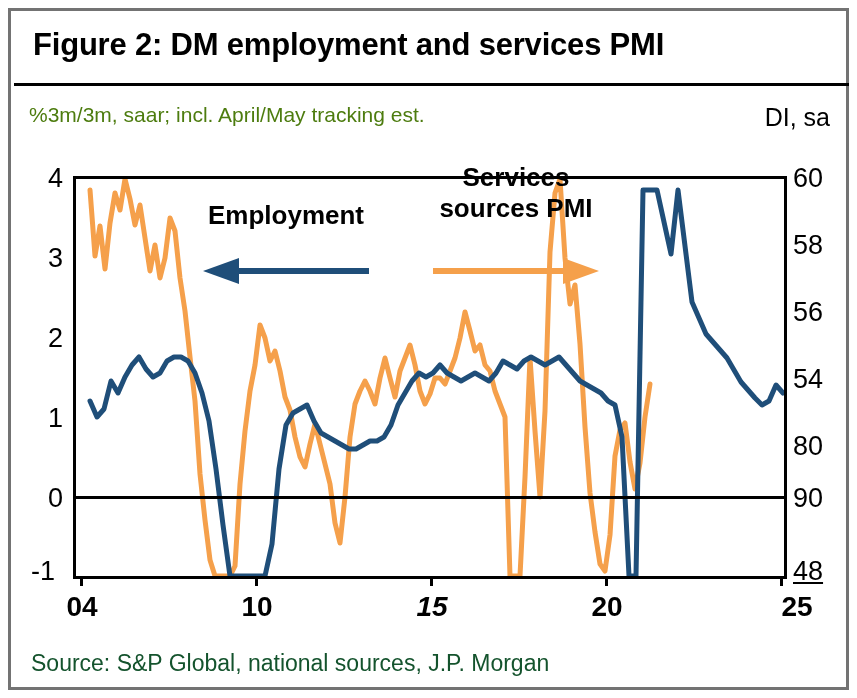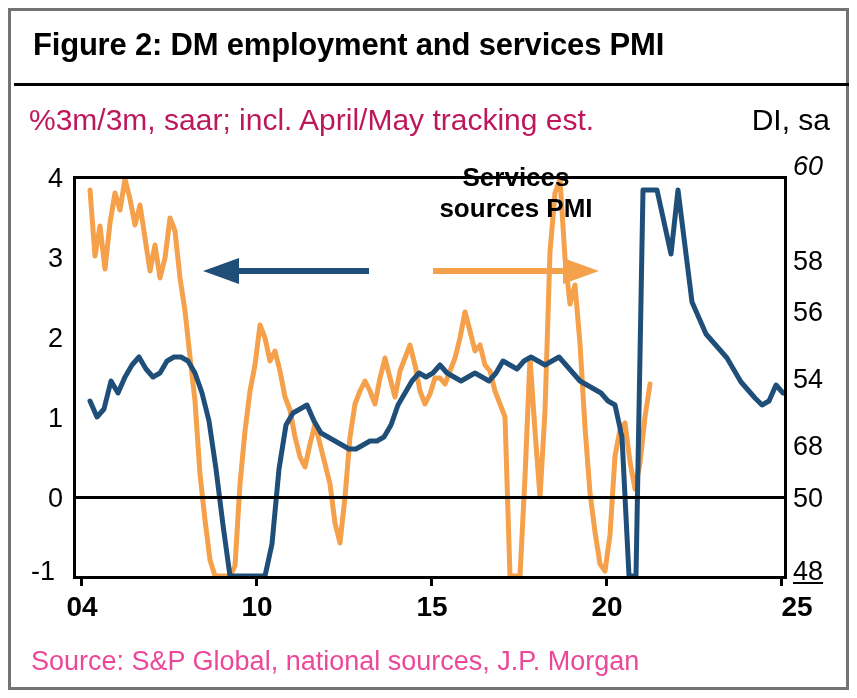--- a/index.html
+++ b/index.html
@@ -20,25 +20,25 @@
     position:absolute;left:22px;top:16px;
     font-size:31px;font-weight:bold;color:#000;
     letter-spacing:-0.2px;
     white-space:nowrap;
   }
   #title-rule{
     position:absolute;left:3px;top:72px;width:835px;height:3px;background:#000;
   }
   #sub-left{
     position:absolute;left:18px;top:92px;
-    font-size:30px;color:#be185d;white-space:nowrap;
+    font-size:21px;color:#4d7c0f;white-space:nowrap;
   }
   #sub-right{
     position:absolute;right:16px;top:92px;
-    font-size:30px;color:#000;white-space:nowrap;
+    font-size:25px;color:#000;white-space:nowrap;
   }
   #plot{
     position:absolute;
     left:62px;top:165px;
     width:714px;height:400px;
     border-left:3px solid #000;
     border-right:3px solid #000;
     border-top:3px solid #000;
     box-sizing:border-box;
   }
@@ -53,21 +53,21 @@
     width:46px;
   }
   .ylab.right{text-align:left;}
   .xlab{
     position:absolute;font-size:28px;font-weight:bold;color:#000;
     text-align:center;width:60px;top:580px;
   }
   .tick{position:absolute;background:#000;height:3px;width:9px;}
   #source{
     position:absolute;left:20px;bottom:10px;
-    font-size:27px;color:#ec4899;white-space:nowrap;
+    font-size:23px;color:#14532d;white-space:nowrap;
   }
   .ann{
     position:absolute;font-size:26px;font-weight:bold;color:#000;
     text-align:center;line-height:1.12;
   }
   svg{display:block;}
   .legend-arrow{position:absolute;}
 </style>
 </head>
 <body>
@@ -80,26 +80,26 @@
   <div id="sub-left">%3m/3m, saar; incl. April/May tracking est.</div>
   <div id="sub-right">DI, sa</div>
 
   <div class="ylab" style="left:6px;top:152px;">4</div>
   <div class="ylab" style="left:6px;top:232px;">3</div>
   <div class="ylab" style="left:6px;top:312px;">2</div>
   <div class="ylab" style="left:6px;top:392px;">1</div>
   <div class="ylab" style="left:6px;top:472px;">0</div>
   <div class="ylab" style="left:-2px;top:545px;">-1</div>
 
-  <div class="ylab right" style="left:782px;top:140px;font-style:italic;">60</div>
-  <div class="ylab right" style="left:782px;top:219px;margin-top:16px;">58</div>
+  <div class="ylab right" style="left:782px;top:152px;">60</div>
+  <div class="ylab right" style="left:782px;top:219px;">58</div>
   <div class="ylab right" style="left:782px;top:286px;">56</div>
   <div class="ylab right" style="left:782px;top:353px;">54</div>
-  <div class="ylab right" style="left:782px;top:420px;">68</div>
-  <div class="ylab right" style="left:782px;top:472px;">50</div>
+  <div class="ylab right" style="left:782px;top:420px;">80</div>
+  <div class="ylab right" style="left:782px;top:472px;">90</div>
   <div class="ylab right" style="left:782px;top:545px;text-decoration:underline;">48</div>
 
   <div id="plot">
     <svg width="708" height="397" viewBox="0 0 708 397">
 
       <polyline fill="none" stroke="#F5A04B" stroke-width="5" stroke-linejoin="round" stroke-linecap="round" points="14,11 19,77 24,47 29,90 34,44 39,14 44,31 49,0 54,20 59,46 64,26 69,59 74,92 79,66 84,99 89,79 94,39 99,52 104,99 109,132 114,178 119,222 124,295 129,341 134,381 139,397 144,397 149,397 154,397 159,387 164,305 169,252 174,212 179,186 184,146 189,159 194,182 199,172 204,192 209,218 214,231 219,258 224,278 229,288 234,265 239,245 244,265 249,285 254,305 259,344 264,364 269,318 274,258 279,225 284,212 289,202 294,212 299,225 304,199 309,179 314,199 319,218 324,192 329,179 334,166 339,186 344,212 349,225 354,215 359,199 364,199 369,205 374,192 379,179 384,159 389,133 394,152 399,172 404,166 409,186 414,192 419,212 424,225 429,238 434,397 439,397 444,397 449,298 454,179 459,252 464,318 469,232 474,73 479,14 484,0 489,79 494,125 499,106 504,165 509,248 514,314 519,353 524,385 529,392 534,356 539,277 544,251 549,244 554,283 559,310 564,284 569,238 574,205"></polyline>
 
       <polyline fill="none" stroke="#1F4E79" stroke-width="5" stroke-linejoin="round" stroke-linecap="round" points="14,222 21,238 28,230 35,202 42,214 49,198 56,186 63,178 70,190 77,198 84,194 91,182 98,178 105,178 112,182 119,194 126,214 133,242 140,290 147,346 154,397 161,397 168,397 175,397 182,397 189,397 196,365 203,290 210,246 217,234 224,230 231,226 238,242 245,254 252,258 259,262 266,266 273,270 280,270 287,266 294,262 301,262 308,258 315,246 322,226 329,214 336,202 343,194 350,198 357,194 364,186 371,194 378,198 385,202 392,198 399,194 406,198 413,202 420,194 427,182 434,186 441,190 448,182 455,178 462,182 469,186 476,182 483,178 490,186 497,194 504,202 511,206 518,210 525,214 532,222 539,226 546,258 553,397 560,397 567,11 574,11 581,11 588,43 595,75 602,11 609,67 616,123 623,139 630,155 637,163 644,171 651,179 658,191 665,203 672,211 679,219 686,226 693,222 700,206 707,214"></polyline>
     </svg>
   </div>
@@ -108,24 +108,25 @@
   <div id="bottom-axis"></div>
 
   <div class="tick" style="left:69px;top:565px;width:3px;height:10px;"></div>
   <div class="tick" style="left:244px;top:565px;width:3px;height:10px;"></div>
   <div class="tick" style="left:419px;top:565px;width:3px;height:10px;"></div>
   <div class="tick" style="left:594px;top:565px;width:3px;height:10px;"></div>
   <div class="tick" style="left:769px;top:565px;width:3px;height:10px;"></div>
 
   <div class="xlab" style="left:41px;">04</div>
   <div class="xlab" style="left:216px;">10</div>
-  <div class="xlab" style="left:391px;">15</div>
+  <div class="xlab" style="left:391px;font-style:italic;">15</div>
   <div class="xlab" style="left:566px;">20</div>
   <div class="xlab" style="left:756px;">25</div>
 
+  <div class="ann" style="left:160px;top:190px;width:230px;">Employment</div>
   <svg class="legend-arrow" style="left:190px;top:245px;" width="170" height="30" viewBox="0 0 170 30">
     <line x1="168" y1="15" x2="36" y2="15" stroke="#1F4E79" stroke-width="6"></line>
     <polygon points="2,15 38,2 38,28" fill="#1F4E79"></polygon>
   </svg>
 
   <div class="ann" style="left:400px;top:152px;width:210px;">Services</div>
   <div class="ann" style="left:400px;top:183px;width:210px;">sources PMI</div>
   <svg class="legend-arrow" style="left:420px;top:245px;" width="170" height="30" viewBox="0 0 170 30">
     <line x1="2" y1="15" x2="134" y2="15" stroke="#F5A04B" stroke-width="6"></line>
     <polygon points="168,15 132,2 132,28" fill="#F5A04B"></polygon>

